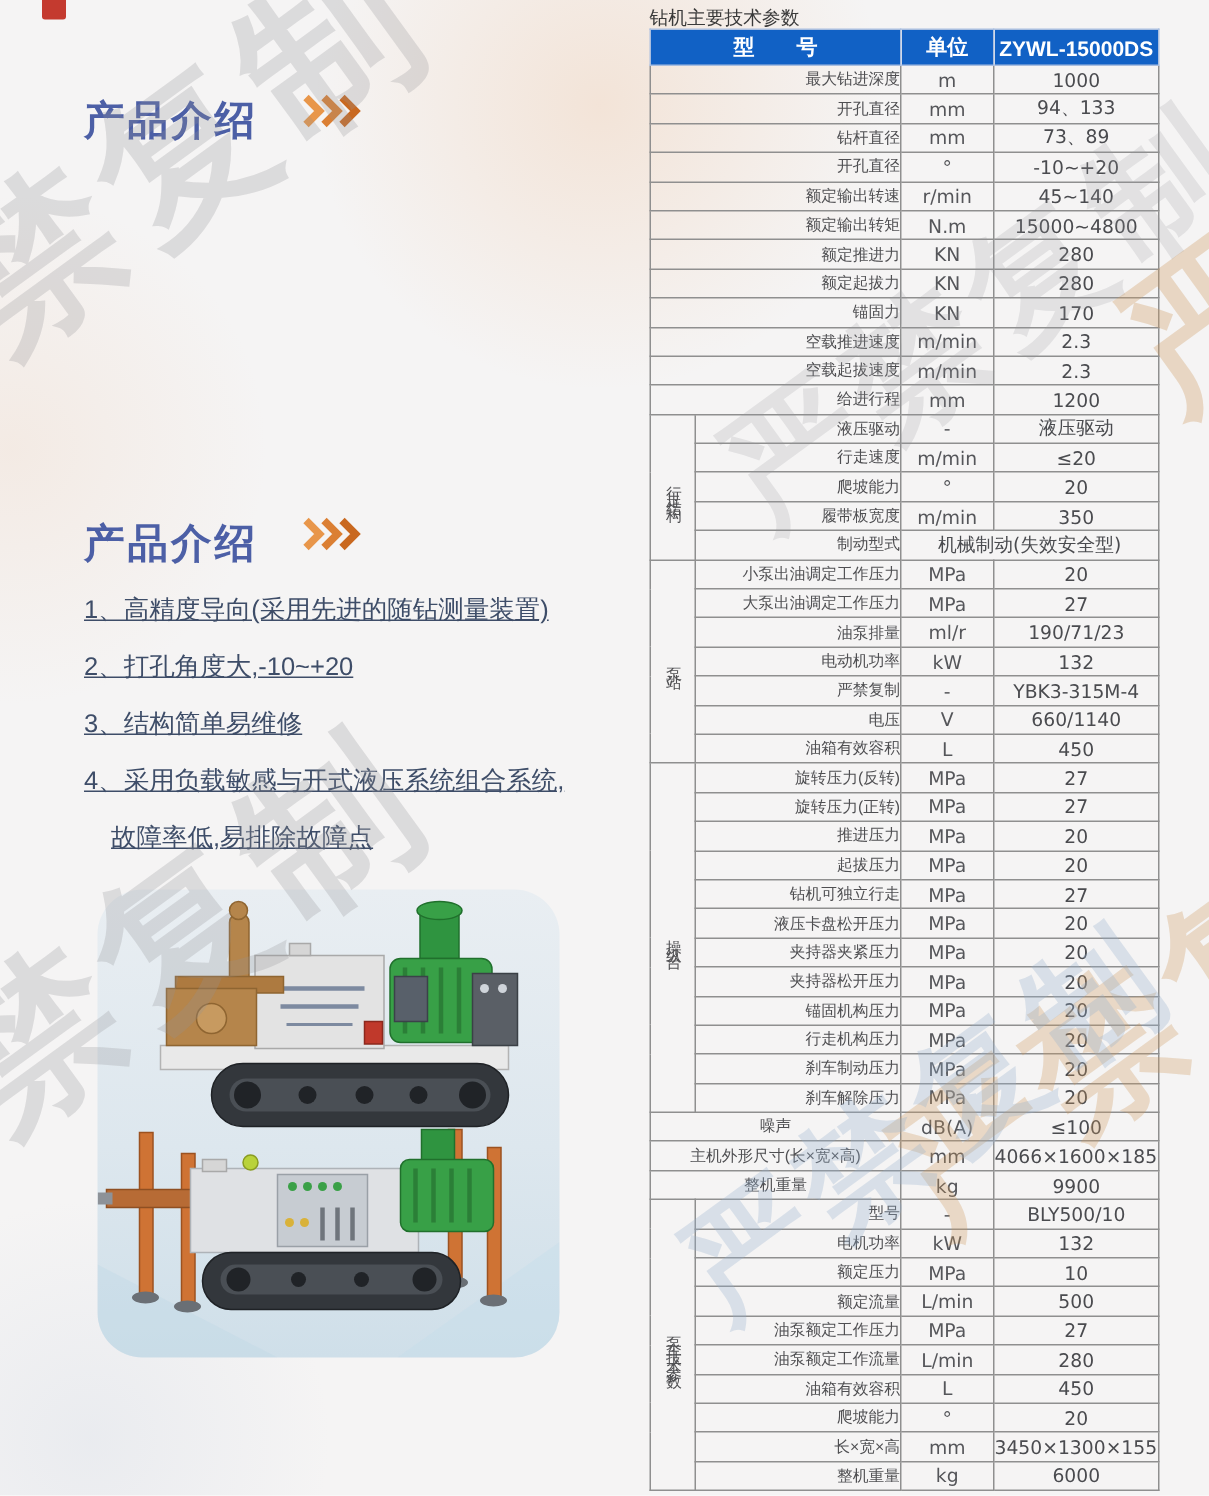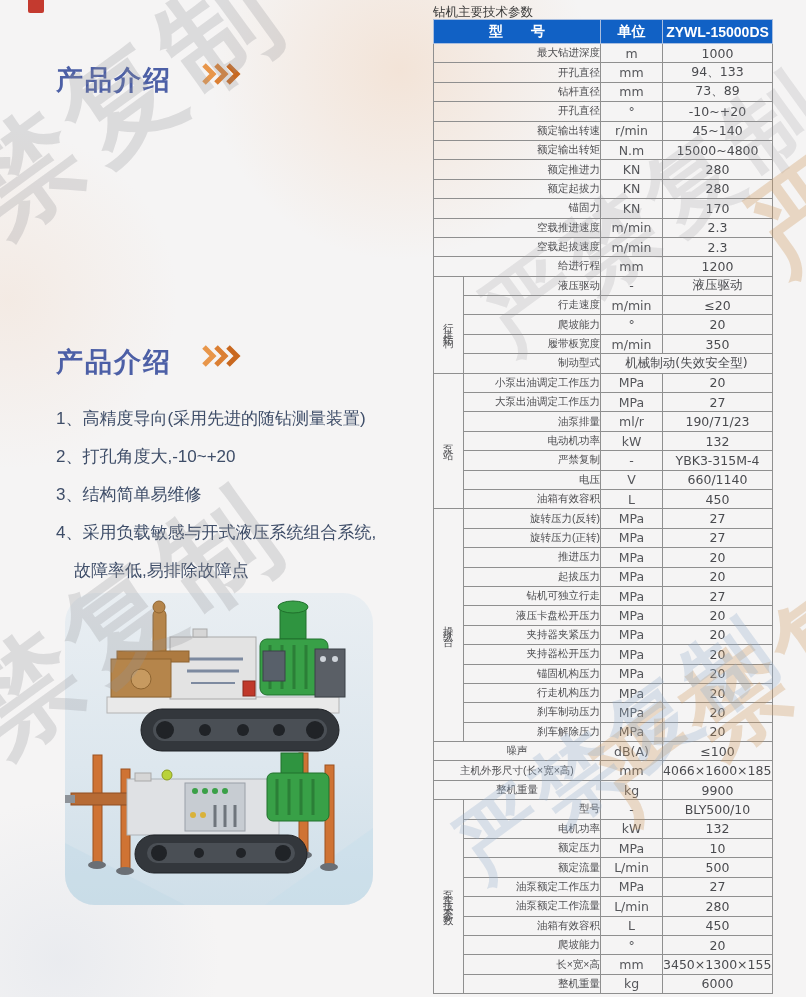--- a/index.html
+++ b/index.html
@@ -12,21 +12,21 @@
       radial-gradient(circle at 60px 960px, rgba(200,210,225,.25), rgba(200,210,225,0) 160px),
       #f5f4f4;
   }
   .red-tab{position:absolute;left:28px;top:0;width:16px;height:13px;background:#c43a2f;border-radius:0 0 2px 2px;}
 
   
   .sec-head-row{position:absolute;left:56px;display:flex;align-items:flex-start;gap:28px;}
   .sec-head{font-size:27px;font-weight:bold;color:#4c5fa6;letter-spacing:2px;}
   .chev{display:block;}
   .intro-p{position:absolute;left:56px;top:114px;width:324px;font-size:18px;line-height:27px;color:#3e4d68;text-align:justify;margin:0;}
-  .feat{position:absolute;left:56px;top:400px;font-size:17px;line-height:38px;color:#3e4d68;}
+  .feat{position:absolute;left:56px;top:388px;font-size:17px;line-height:38px;color:#3e4d68;text-decoration:underline;}
   .feat p{margin:0;}
   .feat .indent{padding-left:18px;}
 
   
   .img-frame{position:absolute;left:65px;top:593px;width:308px;height:312px;border-radius:30px;
     background:linear-gradient(180deg,#e9eef2 0%,#dde7ee 55%,#cfdfe9 100%);overflow:hidden;}
 
   
   .tbl-title{position:absolute;left:433px;top:4px;width:339px;text-align:left;font-size:12.5px;color:#3a3a3a;}
   .spec-wrap{position:absolute;left:433px;top:19px;}

